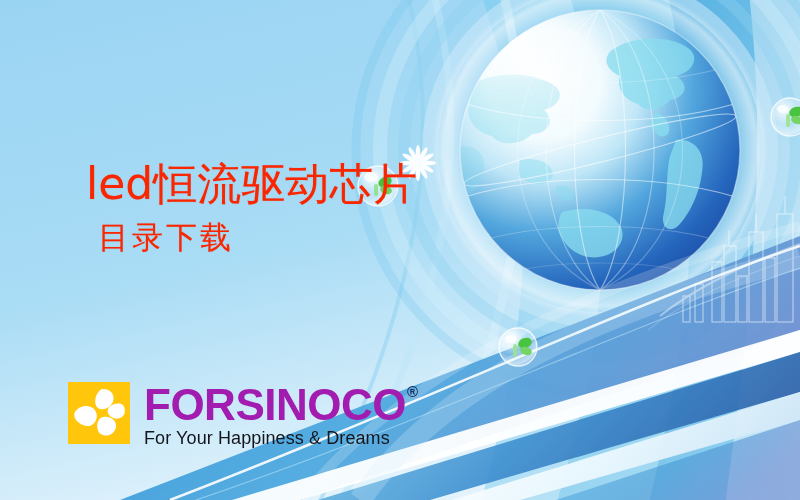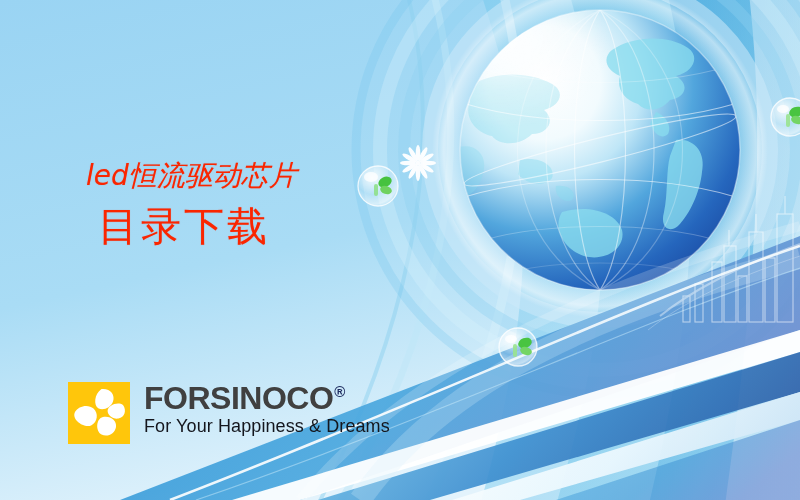--- a/index.html
+++ b/index.html
@@ -33,28 +33,27 @@
     line-height: 1.0;
     user-select: none;
   }
   .headline-line {
     color: #fa2600;
     white-space: nowrap;
     text-shadow: 0 0 1px rgba(250,38,0,0.35);
   }
   #headline-line-1 {
     font-family: "DejaVu Sans", sans-serif;
-    font-size: 28px;
+    font-size: 44px;
     font-weight: 400;
     letter-spacing: 0px;
-    font-style: italic;
   }
   #headline-line-2 {
     font-family: "DejaVu Serif", serif;
-    font-size: 40px;
+    font-size: 31px;
     font-weight: 400;
     margin-top: 16px;
     margin-left: 12px;
     letter-spacing: 3px;
   }
 
   
   #logo {
     position: absolute;
     left: 68px;
@@ -79,23 +78,23 @@
     justify-content: flex-start;
     padding-top: 1px;
   }
   #logo-wordmark-row {
     display: flex;
     align-items: flex-start;
     line-height: 1;
   }
   #logo-wordmark {
     font-family: "Liberation Sans", sans-serif;
-    font-size: 32px;
+    font-size: 44px;
     font-weight: bold;
-    color: #404040;
+    color: #a21caf;
     letter-spacing: -0.5px;
     line-height: 0.98;
   }
   #logo-reg {
     font-family: "Liberation Sans", sans-serif;
     font-size: 15px;
     font-weight: bold;
     color: #1c2a5e;
     margin-left: 1px;
     margin-top: 1px;

